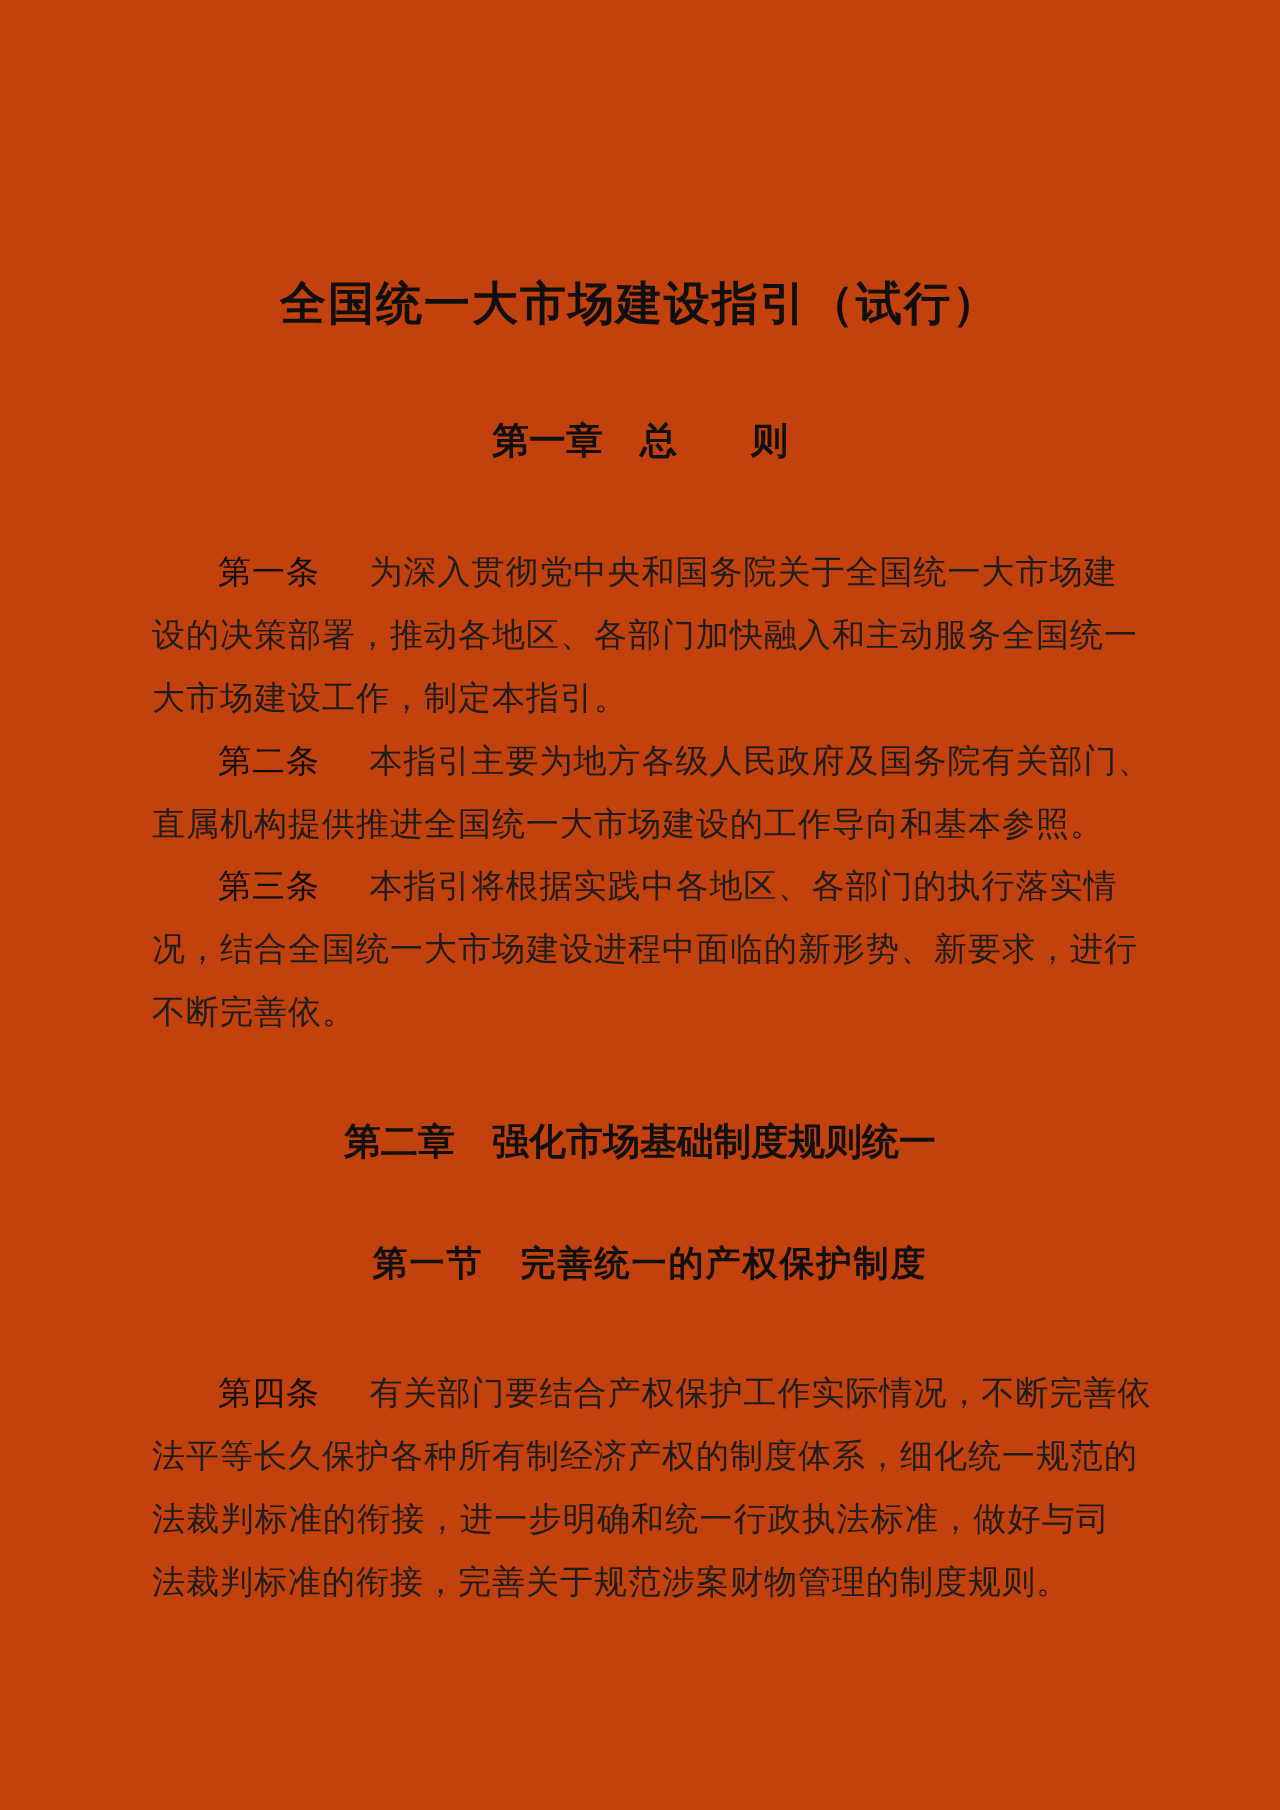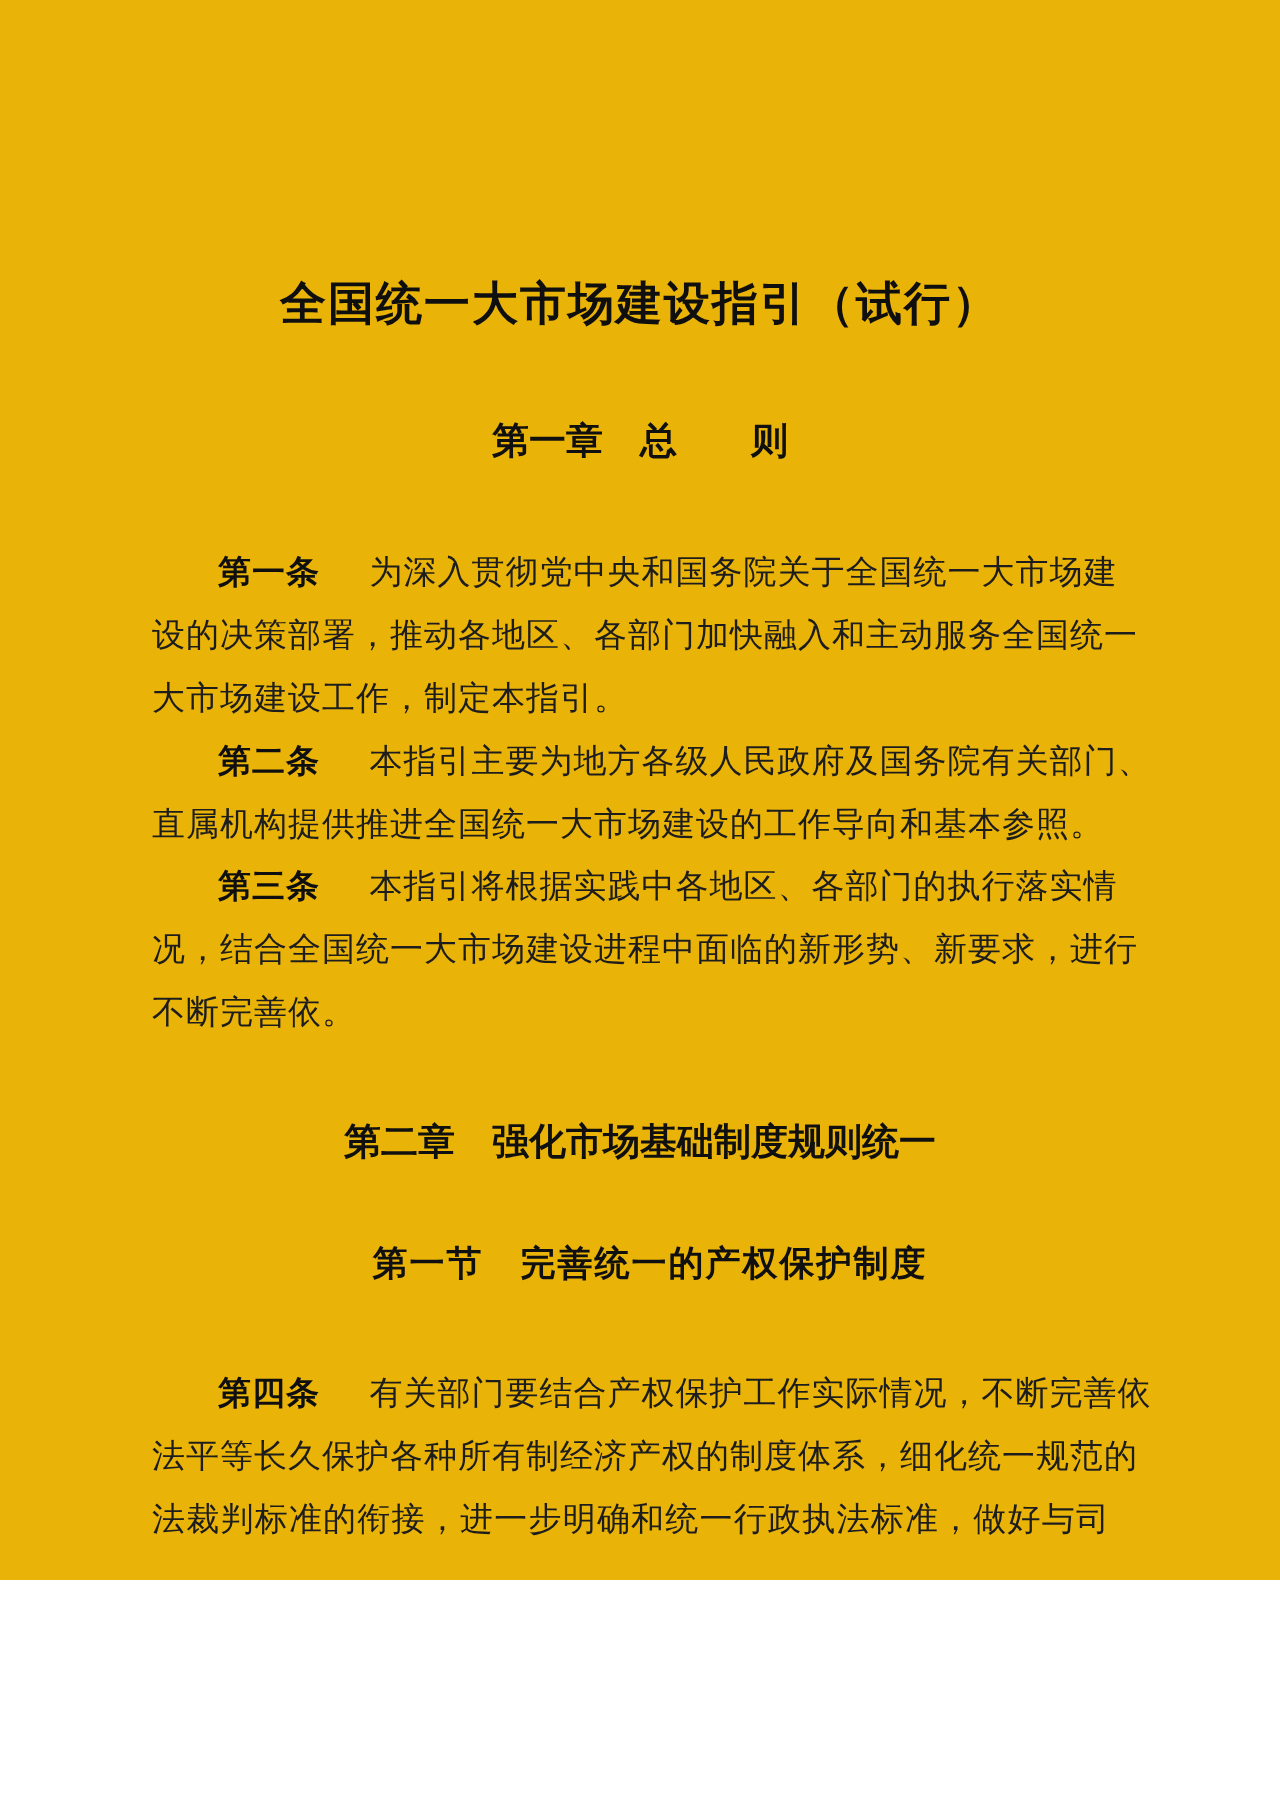--- a/index.html
+++ b/index.html
@@ -3,22 +3,22 @@
 <meta charset="utf-8">
 <style>
   html, body {
     margin: 0;
     padding: 0;
     background: #ffffff;
   }
   .page {
     position: relative;
     width: 1280px;
-    height: 1580px;
-    background: #eab308;
+    height: 1810px;
+    background: #c2410c;
     overflow: hidden;
     font-family: "Liberation Serif", serif;
     color: #1d1d1d;
   }
   .doc-title {
     position: absolute;
     top: 276px;
     left: 0;
     right: 0;
     margin: 0;
@@ -79,21 +79,21 @@
     white-space: nowrap;
   }
   .line.first {
     text-indent: 2em;
   }
   .line.last {
     text-align-last: left;
   }
   .article-label {
     font-family: "Liberation Sans", sans-serif;
-    font-weight: 700;
+    font-weight: 400;
     color: #0f0f0f;
     padding-right: 1.5em;
   }
 </style>
 </head>
 <body>
 
 <div class="page">
 
   <h1 class="doc-title">全国统一大市场建设指引（试行）</h1>
@@ -118,15 +118,16 @@
   </div>
 
   <h2 class="chapter-heading" id="chapter-2-heading">第二章　强化市场基础制度规则统一</h2>
 
   <h3 class="section-heading" id="section-1-heading">第一节　完善统一的产权保护制度</h3>
 
   <div class="article" id="article-4">
     <p class="line first"><span class="article-label">第四条</span><span>有关部门要结合产权保护工作实际情况，不断完善依</span></p>
     <p class="line">法平等长久保护各种所有制经济产权的制度体系，细化统一规范的</p>
     <p class="line">法裁判标准的衔接，进一步明确和统一行政执法标准，做好与司</p>
+    <p class="line last">法裁判标准的衔接，完善关于规范涉案财物管理的制度规则。</p>
   </div>
 
 </div>
 
 </body></html>

